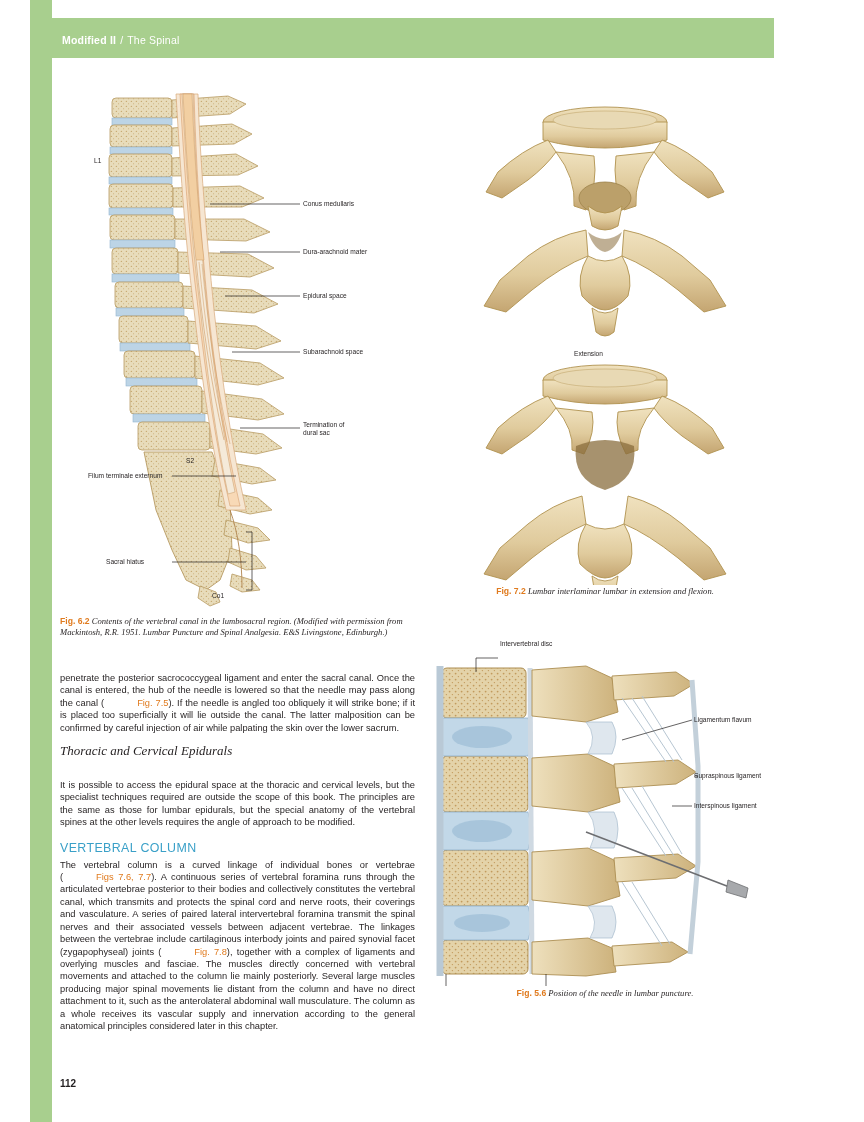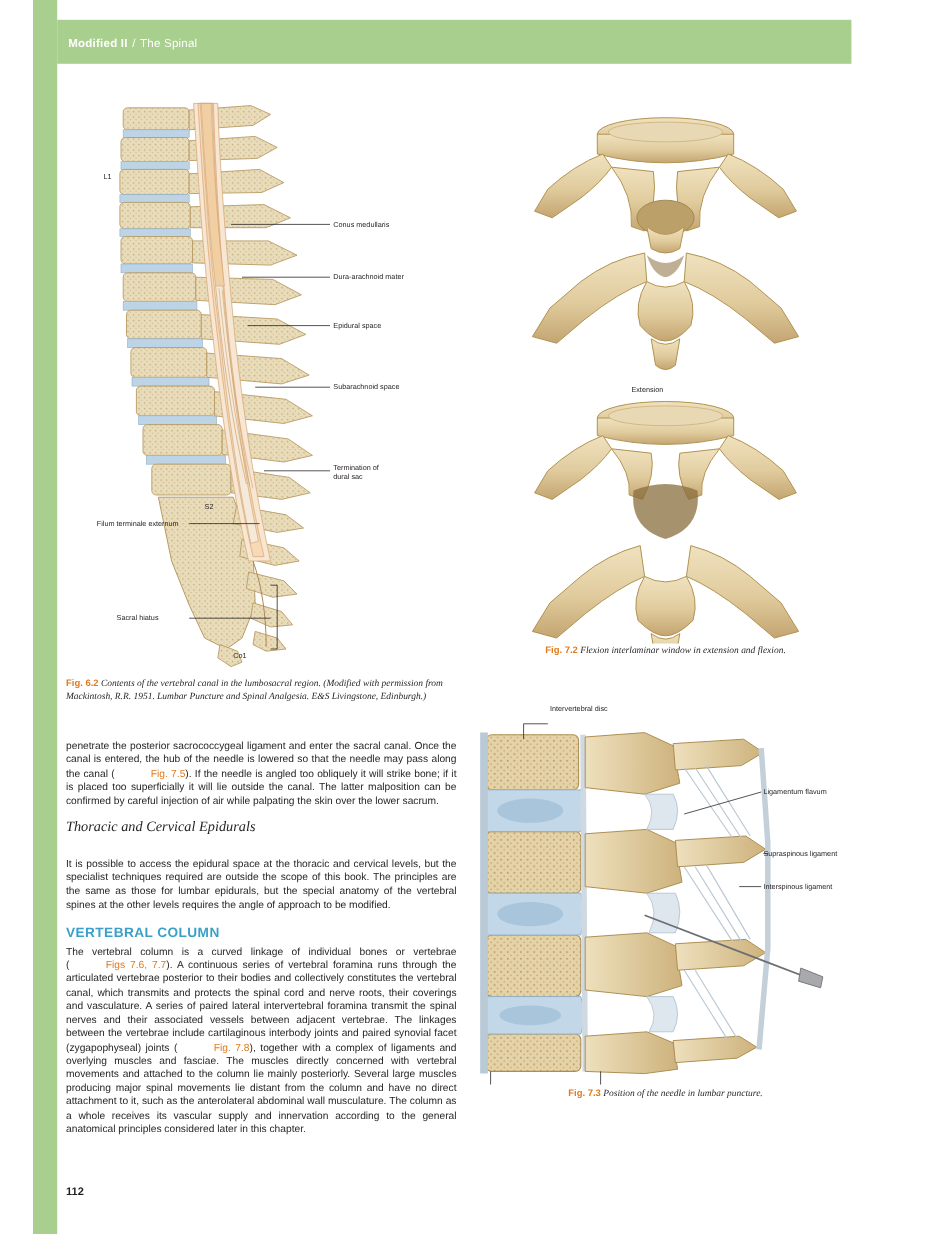--- a/index.html
+++ b/index.html
@@ -37,21 +37,21 @@
 
   p.body{
     font-size:9.3px;line-height:12.4px;text-align:justify;margin:0 0 9px 0;
     color:#231f20;
   }
   .h-italic{
     font-size:13px;font-style:italic;font-weight:normal;margin:6px 0 20px 0;
     color:#231f20;font-family:"Liberation Serif",serif;
   }
   .h-section{
-    font-size:12.4px;font-weight:bold;letter-spacing:.4px;color:#3aa0c8;
+    font-size:12.4px;font-weight:normal;letter-spacing:.4px;color:#3aa0c8;
     margin:12px 0 4px 0;
   }
   .xref{color:#e07b1f;padding-left:33px;}
   .figcap{
     font-size:8.6px;line-height:11.2px;font-style:italic;color:#231f20;
     font-family:"Liberation Serif",serif;
   }
   .figcap b{color:#e07b1f;font-style:normal;font-weight:bold;font-family:"Liberation Sans",sans-serif;}
   .figcap-center{text-align:center;}
   .pagenum{
@@ -232,21 +232,21 @@
         <path d="M192,158 Q222,166 246,186 L274,210 L290,236 L268,242 L242,220 Q212,196 188,186 Z" fill="url(#bone2)" stroke="#b0924f" stroke-width="0.9"></path>
         <path d="M150,186 Q138,206 144,226 Q158,240 169,240 Q180,240 194,226 Q200,206 188,186 Q169,196 150,186 Z" fill="url(#bone2)" stroke="#b0924f" stroke-width="0.9"></path>
         <path d="M156,238 Q169,248 182,238 L178,262 Q169,270 160,262 Z" fill="url(#bone2)" stroke="#b0924f" stroke-width="0.9"></path>
       </g>
       <text class="lbl" x="145" y="556">Flexion</text>
     </svg>
   </div>
 
   <div class="fig2-cap figcap figcap-center">
     <b>Fig. 7.2</b>
-    <span>Flexion interlaminar window in extension and flexion.</span>
+    <span>Lumbar interlaminar lumbar in extension and flexion.</span>
   </div>
 
   <div class="fig" style="left:436px;top:636px;width:338px;height:350px;">
     <svg width="338" height="350" viewBox="0 0 338 350">
       <defs>
         <pattern id="spongy3" width="6" height="6" patternUnits="userSpaceOnUse">
           <rect width="6" height="6" fill="#e4d3a9"></rect>
           <circle cx="1.6" cy="1.6" r="0.9" fill="#c29b5d"></circle>
           <circle cx="4.4" cy="4.6" r="0.7" fill="#c29b5d"></circle>
         </pattern>
@@ -332,21 +332,21 @@
         <text class="lbl" x="6" y="371">ligament</text>
 
         <line class="leader" x1="110" y1="338" x2="110" y2="352"></line>
         <text class="lbl" x="112" y="362">Posterior longitudinal</text>
         <text class="lbl" x="112" y="371">ligament</text>
       </g>
     </svg>
   </div>
 
   <div class="fig3-cap figcap figcap-center">
-    <b>Fig. 7.3</b>
+    <b>Fig. 5.6</b>
     <span>Position of the needle in lumbar puncture.</span>
   </div>
 
   <div class="col-left">
     <p class="body">penetrate the posterior sacrococcygeal ligament and enter the sacral canal. Once the canal is entered, the hub of the needle is lowered so that the needle may pass along the canal (<span class="xref">Fig. 7.5</span>). If the needle is angled too obliquely it will strike bone; if it is placed too superficially it will lie outside the canal. The latter malposition can be confirmed by careful injection of air while palpating the skin over the lower sacrum.</p>
     <h3 class="h-italic">Thoracic and Cervical Epidurals</h3>
     <p class="body">It is possible to access the epidural space at the thoracic and cervical levels, but the specialist techniques required are outside the scope of this book. The principles are the same as those for lumbar epidurals, but the special anatomy of the vertebral spines at the other levels requires the angle of approach to be modified.</p>
     <h2 class="h-section">VERTEBRAL COLUMN</h2>
     <p class="body">The vertebral column is a curved linkage of individual bones or vertebrae (<span class="xref">Figs 7.6, 7.7</span>). A continuous series of vertebral foramina runs through the articulated vertebrae posterior to their bodies and collectively constitutes the vertebral canal, which transmits and protects the spinal cord and nerve roots, their coverings and vasculature. A series of paired lateral intervertebral foramina transmit the spinal nerves and their associated vessels between adjacent vertebrae. The linkages between the vertebrae include cartilaginous interbody joints and paired synovial facet (zygapophyseal) joints (<span class="xref">Fig. 7.8</span>), together with a complex of ligaments and overlying muscles and fasciae. The muscles directly concerned with vertebral movements and attached to the column lie mainly posteriorly. Several large muscles producing major spinal movements lie distant from the column and have no direct attachment to it, such as the anterolateral abdominal wall musculature. The column as a whole receives its vascular supply and innervation according to the general anatomical principles considered later in this chapter.</p>
   </div>

